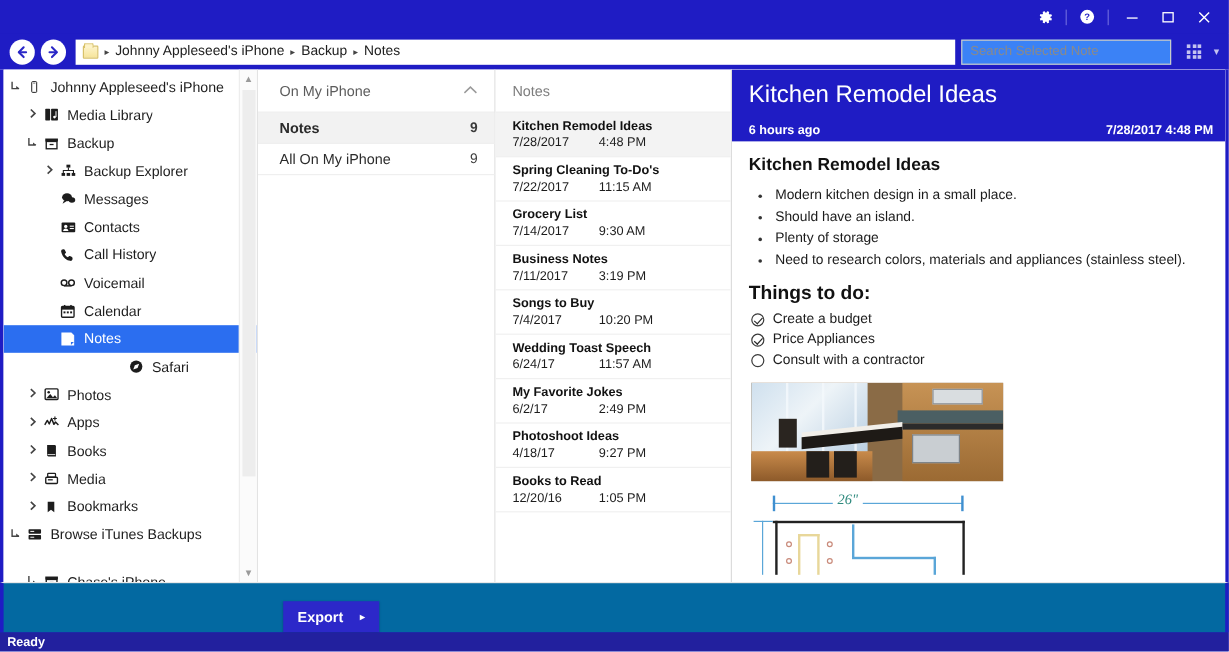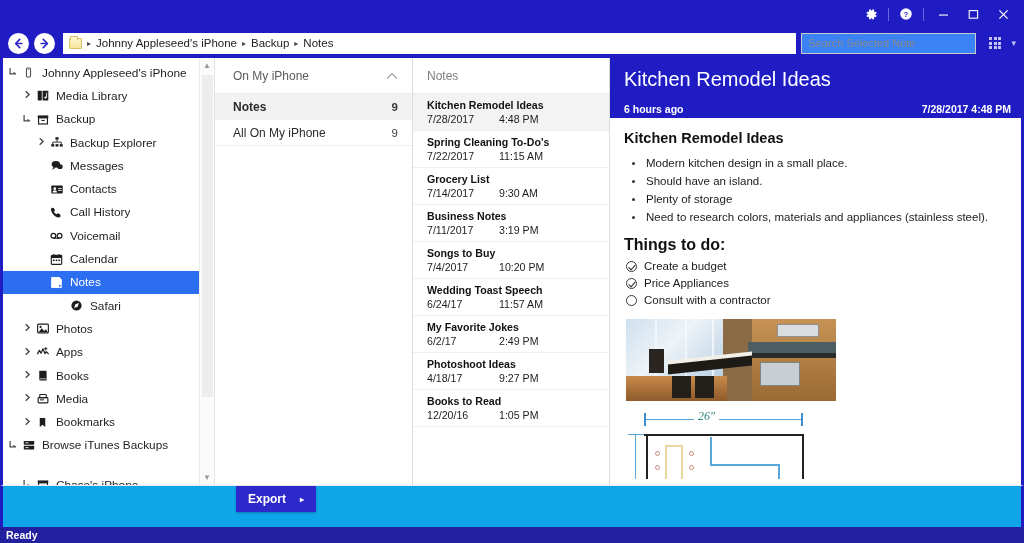--- a/index.html
+++ b/index.html
@@ -422,25 +422,25 @@
     background: #5aa6d8;
   }
   .bp-inner-v2 {
     position: absolute; left: 152px; top: 57px; width: 1.5px; height: 15px;
     background: #5aa6d8;
   }
 
   
   .bottombar {
     height: 42px; flex: 0 0 auto;
-    background: #0ea5e9;
+    background: #0369a1;
     border-left: 3px solid #1f1cc4;
     border-right: 3px solid #1f1cc4;
     border-top: 1px solid #e8e8e8;
-    display: flex; align-items: flex-start;
+    display: flex; align-items: flex-end;
     padding-left: 233px;
   }
   .export-btn {
     background: #2c28c9;
     color: #ffffff;
     border: none;
     height: 26px;
     padding: 0 12px;
     font-size: 12px; font-weight: bold;
     display: flex; align-items: center; gap: 14px;
@@ -659,21 +659,21 @@
           <div class="trow sel" style="padding-left: 32px;">
             <span class="twist"></span>
             <span class="ico">
               <svg width="13" height="13" viewBox="0 0 16 16" aria-hidden="true">
                 <path d="M2 1.8h9.4l2.6 2.6v9.8H2z" fill="#ffffff" stroke="#ffffff" stroke-width="1.1"></path>
                 <path d="M11.2 14.2v-3h3z" fill="#2b6ef0"></path>
               </svg>
             </span>
             <span class="lbl">Notes</span>
           </div>
-          <div class="trow" style="padding-left: 52px;">
+          <div class="trow" style="padding-left: 36px; justify-content: center;">
             <span class="twist"></span>
             <span class="ico">
               <svg width="13" height="13" viewBox="0 0 16 16" aria-hidden="true">
                 <circle cx="8" cy="8" r="6.3" fill="#1d1d1d"></circle>
                 <path d="M11 5 L6.6 6.6 L5 11 L9.4 9.4Z" fill="#ffffff"></path>
               </svg>
             </span>
             <span class="lbl">Safari</span>
           </div>
           <div class="trow" style="padding-left: 18px;">

